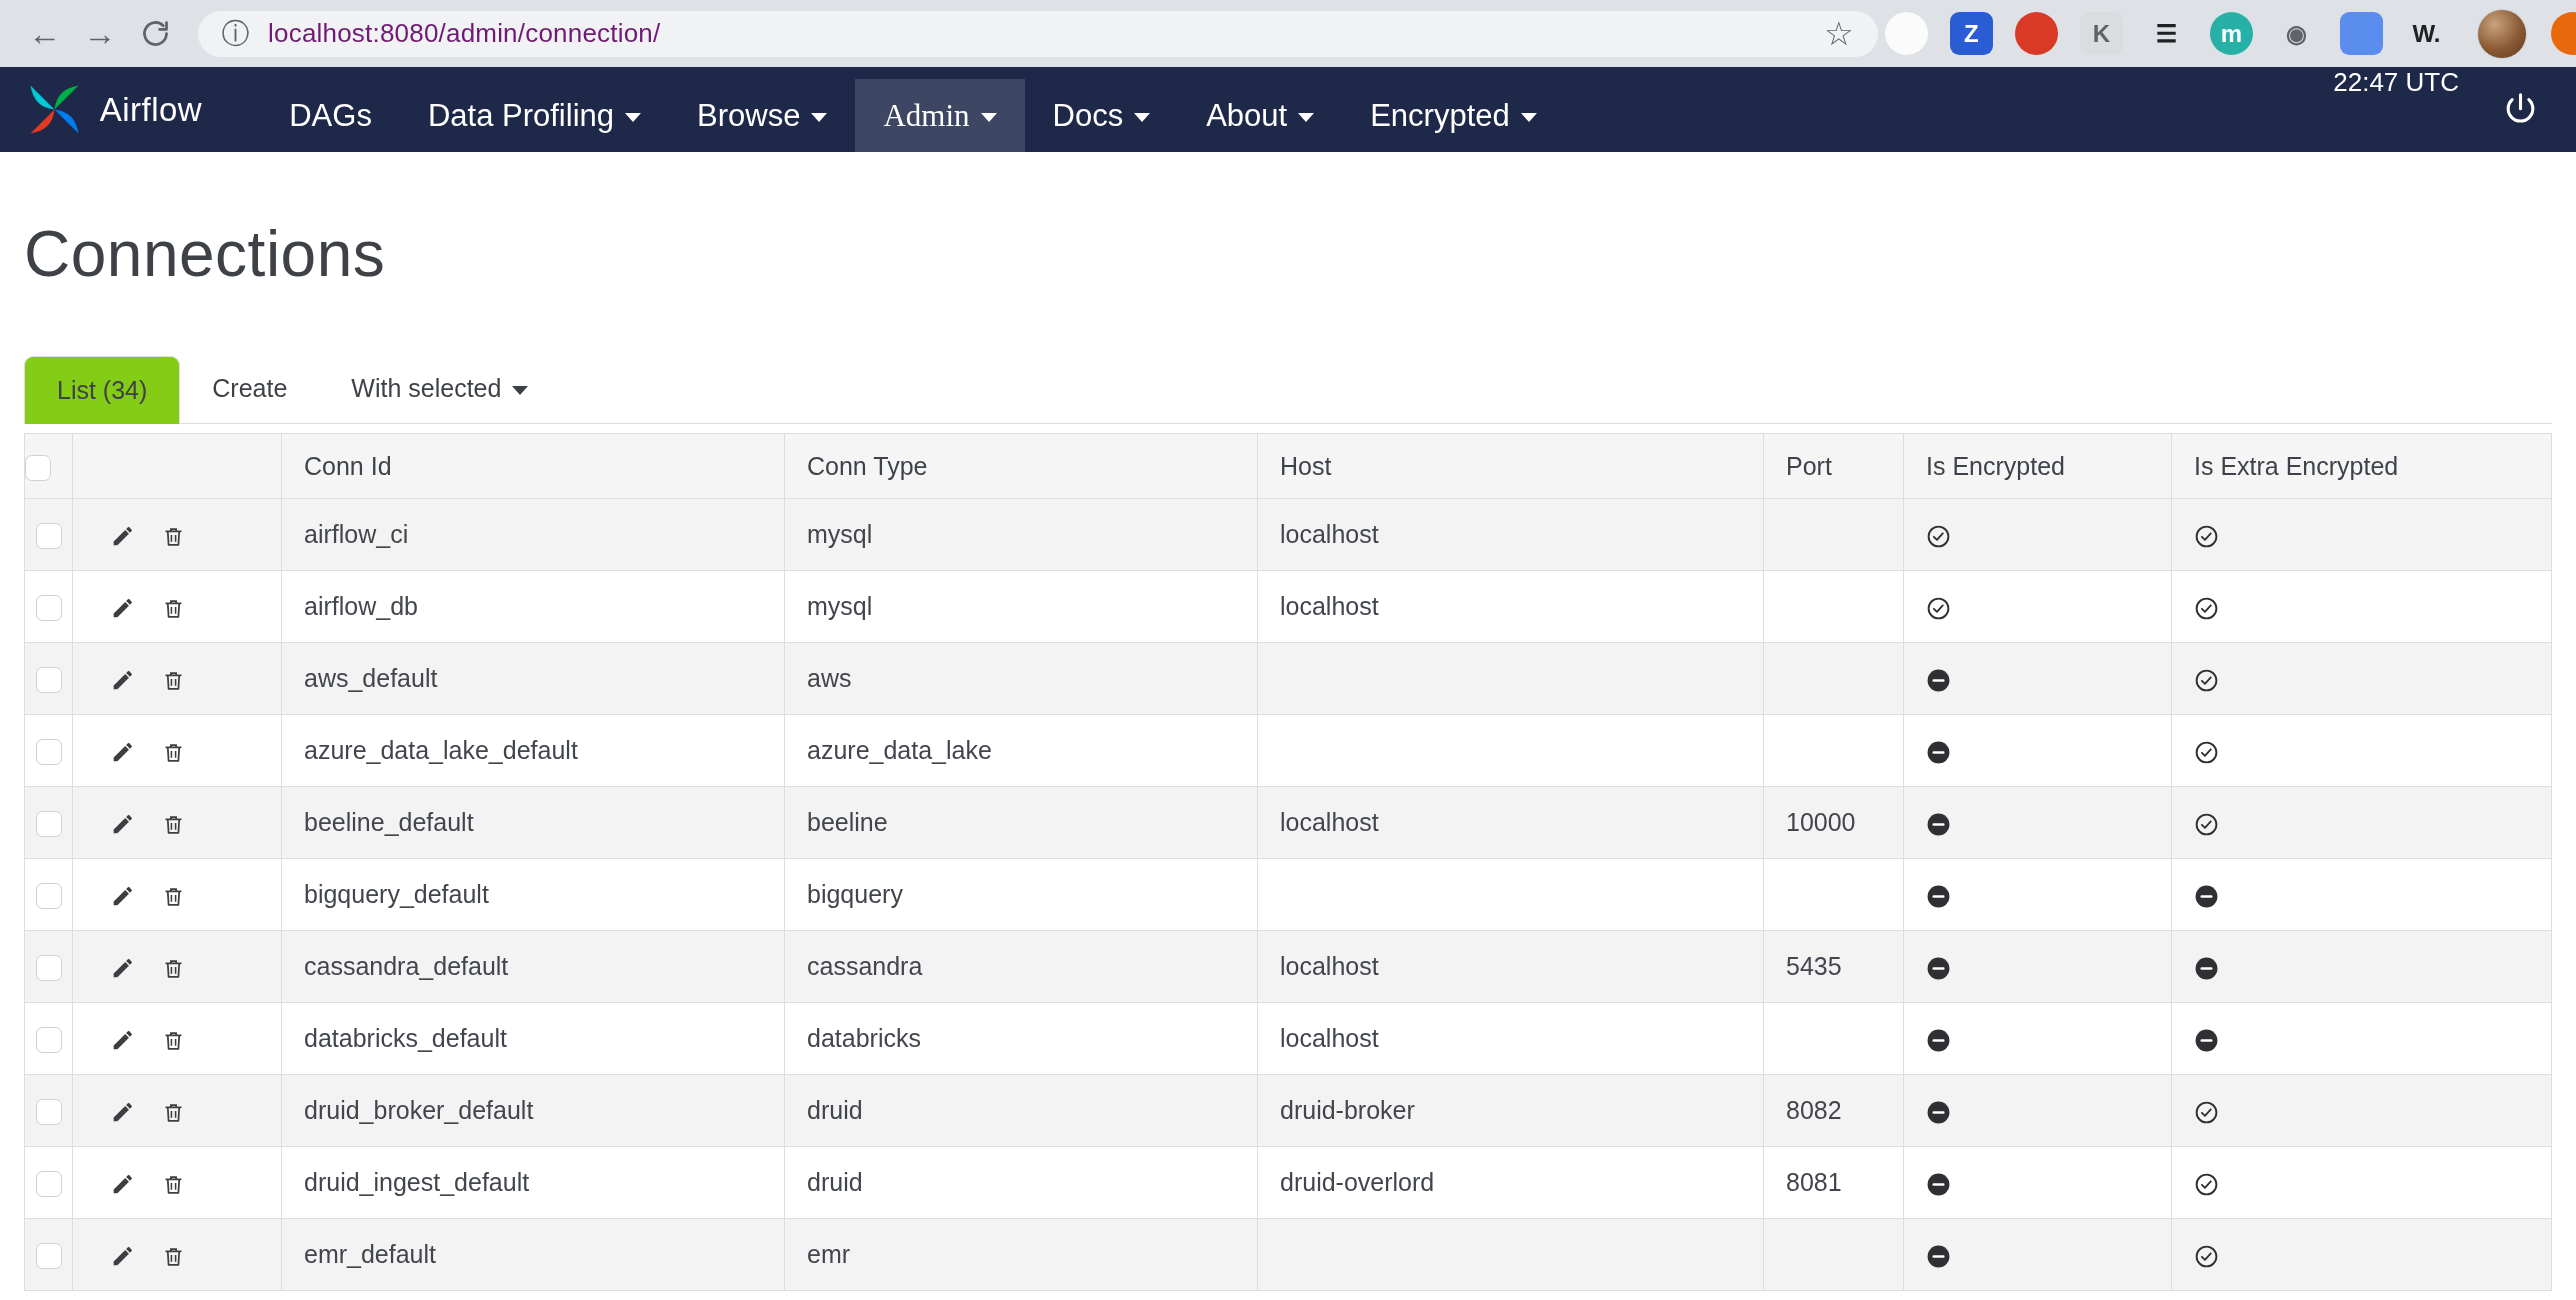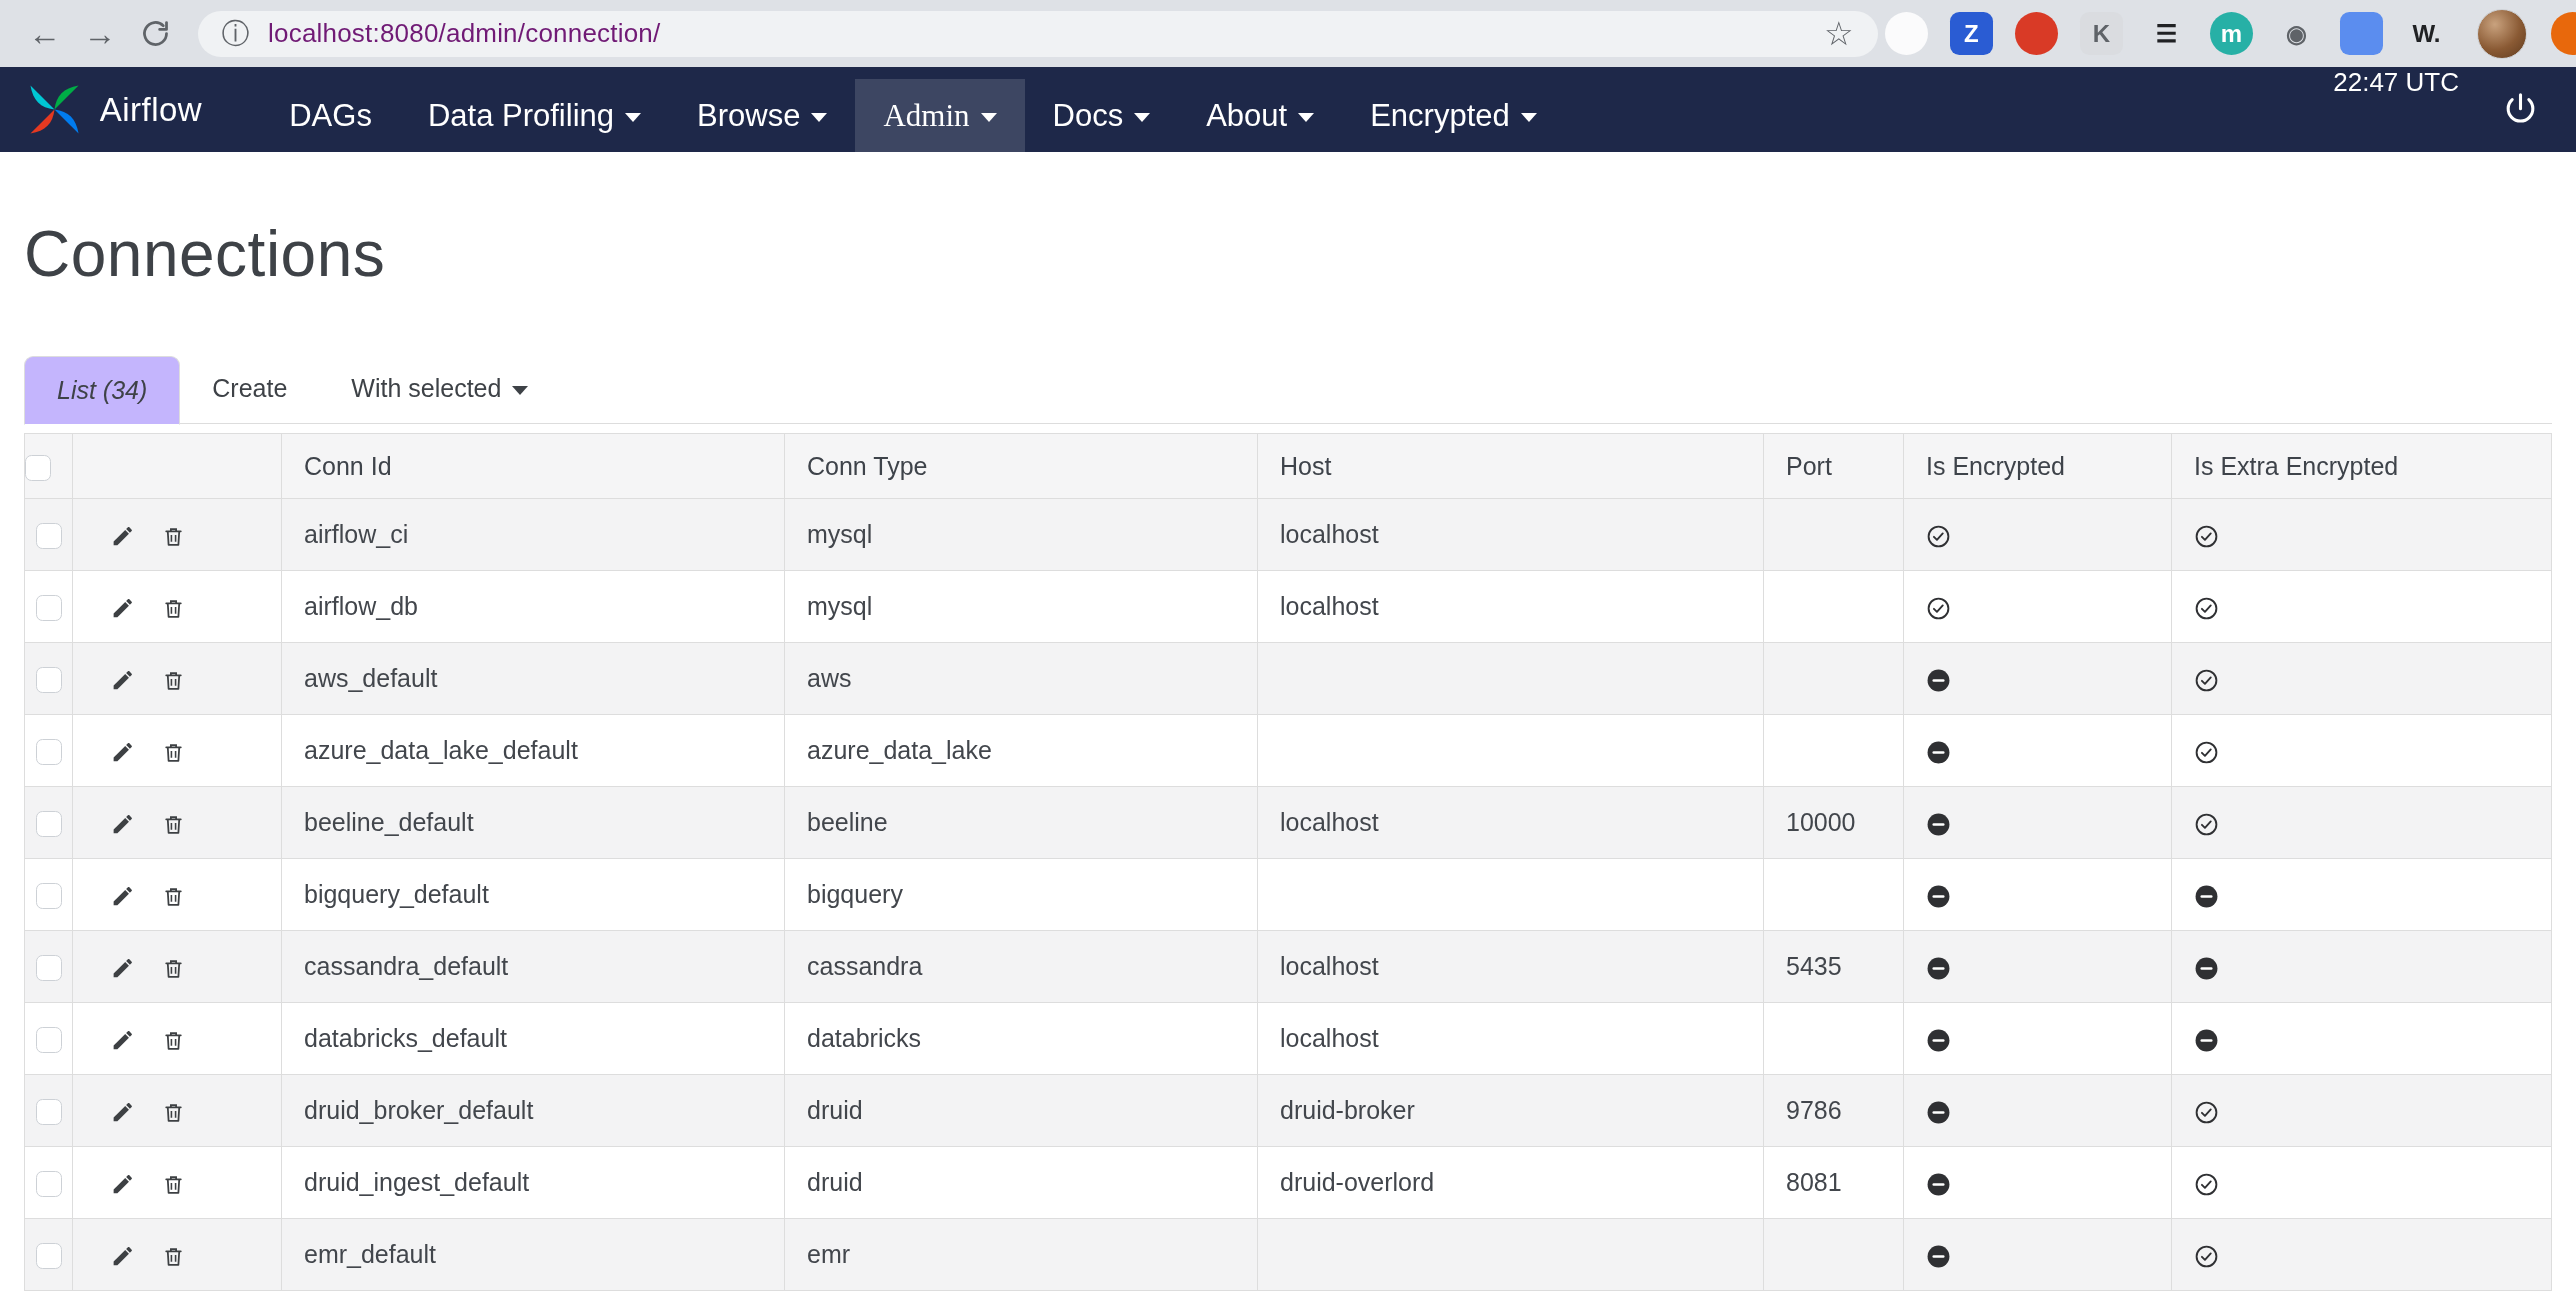--- a/index.html
+++ b/index.html
@@ -74,22 +74,22 @@
   .page-title {
     font-size:64px; font-weight:400; color:#3e4247;
     margin:65px 0 0; letter-spacing:0.5px;
   }
   .tabs { display:flex; margin-top:63px; border-bottom:1.9px solid #ddd; align-items:flex-end; }
   .tab {
     font-size:25px; color:#3e4247; padding:0 32px; height:69px;
     display:flex; align-items:center; gap:11px; cursor:pointer; white-space:nowrap;
   }
   .tab.active {
-    background:#c4b5fd; border:1.9px solid #ddd; border-bottom:1.9px solid #fff;
-    border-radius:9.3px 9.3px 0 0; margin-bottom:-1.9px;font-style:italic;
+    background:#84cc16; border:1.9px solid #ddd; border-bottom:1.9px solid #fff;
+    border-radius:9.3px 9.3px 0 0; margin-bottom:-1.9px;
   }
 
   
   table.conn-table {
     width:100%; margin-top:9.3px; border-collapse:collapse; table-layout:fixed;
     font-size:25px; color:#42464c;
   }
   .conn-table th, .conn-table td { border:1.9px solid #ddd; padding:0 22px; overflow:hidden; white-space:nowrap; }
   .conn-table th { height:65px; text-align:left; font-weight:500; background:#f5f5f6; color:#3e434a; }
   .conn-table td { height:72px; }
@@ -493,21 +493,21 @@
               <svg viewBox="0 0 24 24" width="25" height="25">
                 <path d="M5 7h14" fill="none" stroke="#3d4043" stroke-width="1.7" stroke-linecap="round"></path>
                 <path d="M9.5 7V5h5v2" fill="none" stroke="#3d4043" stroke-width="1.7"></path>
                 <path d="M6.5 7l.8 13h9.4l.8-13" fill="none" stroke="#3d4043" stroke-width="1.7" stroke-linejoin="round"></path>
                 <path d="M10 10.5V17M14 10.5V17" fill="none" stroke="#3d4043" stroke-width="1.5"></path>
               </svg>
             </span></td>
           <td>druid_broker_default</td>
           <td>druid</td>
           <td>druid-broker</td>
-          <td>9786</td>
+          <td>8082</td>
           <td class="cell-icon"><span class="enc-icon">
               <svg viewBox="0 0 24 24" width="25" height="25">
                 <circle cx="12" cy="12" r="10.5" fill="#2f3033"></circle>
                 <rect x="6.2" y="10.8" width="11.6" height="2.4" rx="1.2" fill="#fff"></rect>
               </svg>
             </span></td>
           <td class="cell-icon"><span class="enc-icon">
               <svg viewBox="0 0 24 24" width="25" height="25">
                 <circle cx="12" cy="12" r="9.5" fill="none" stroke="#2f3033" stroke-width="1.8"></circle>
                 <path d="M7.6 12.3l2.9 2.9 5.6-6.2" fill="none" stroke="#2f3033" stroke-width="1.8" stroke-linecap="round" stroke-linejoin="round"></path>

